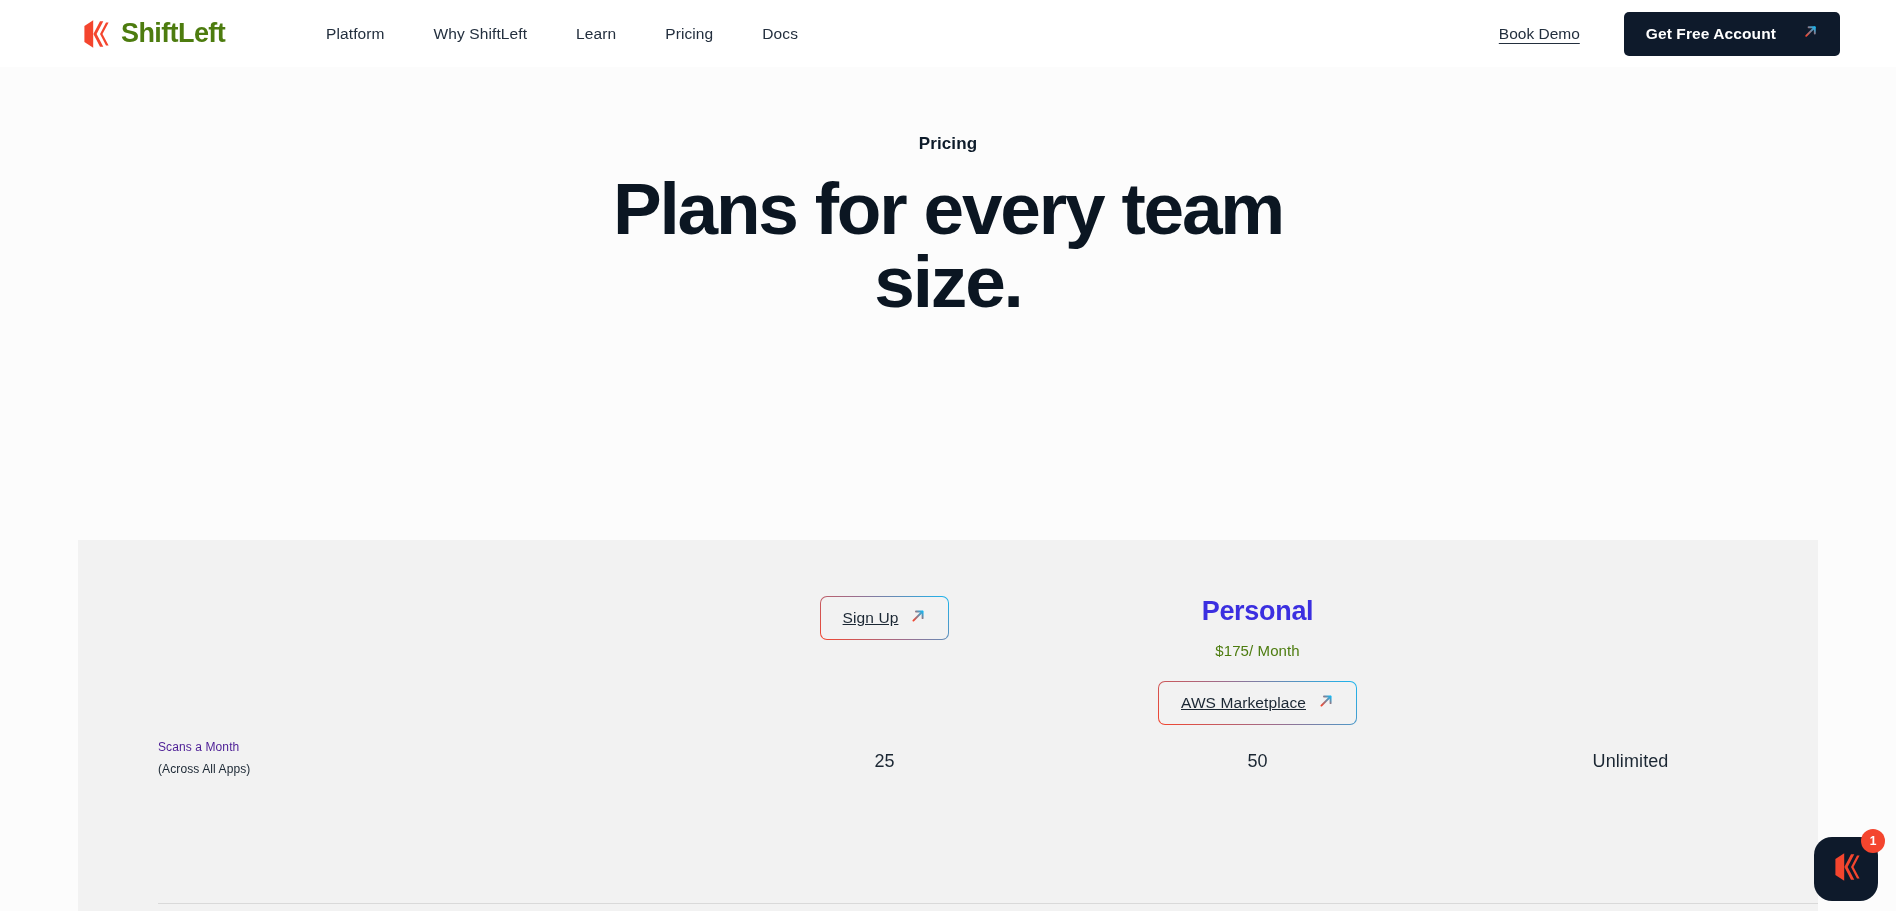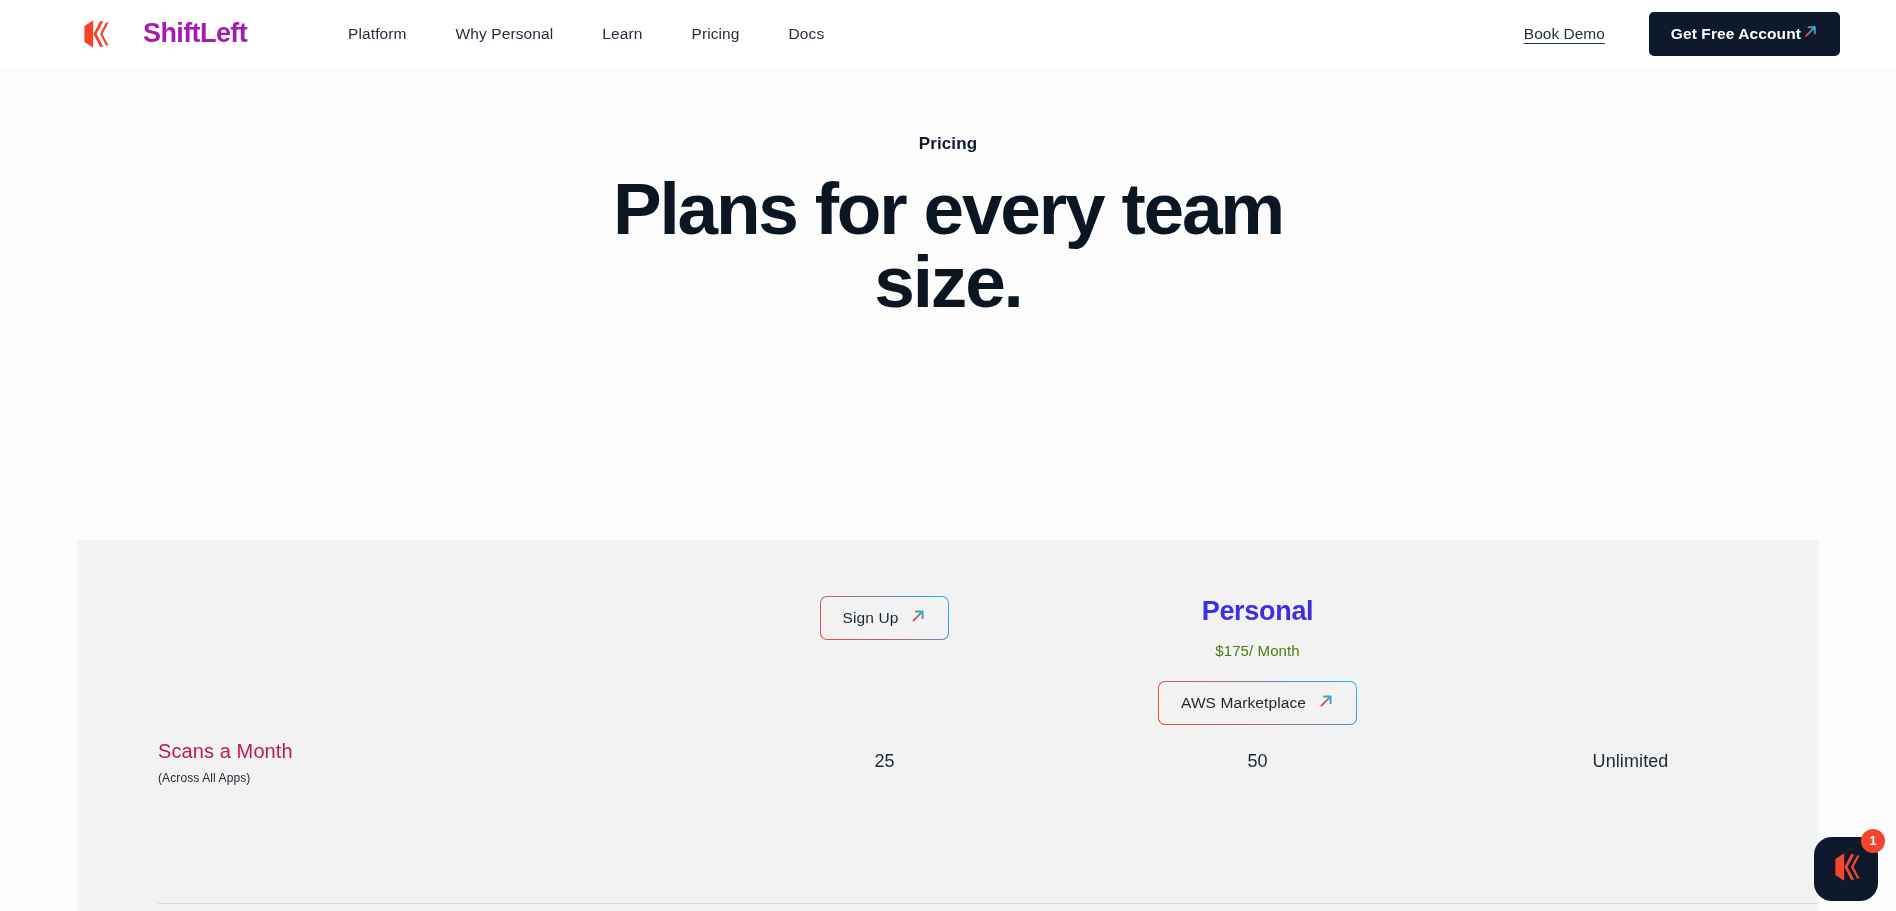--- a/index.html
+++ b/index.html
@@ -34,23 +34,22 @@
     align-items: center;
     gap: 9px;
     margin-left: 78px;
     cursor: pointer;
   }
   .logo-mark { width: 34px; height: 34px; display: block; }
   .logo-text {
     font-size: 27px;
     font-weight: 700;
     letter-spacing: -0.6px;
-    color: #a21caf;
+    color: #4d7c0f;
     line-height: 1;
-    margin-left: 22px;
   }
   .nav {
     display: flex;
     align-items: center;
     gap: 40px;
     margin-left: 92px;
   }
   .nav-item {
     font-size: 15.5px;
     color: #232F3E;
@@ -80,21 +79,21 @@
     border: none;
     border-radius: 5px;
     height: 44px;
     padding: 0 22px;
     font-family: inherit;
     font-size: 15.5px;
     font-weight: 700;
     letter-spacing: 0.1px;
     display: flex;
     align-items: center;
-    gap: 2px;
+    gap: 27px;
     cursor: pointer;
     white-space: nowrap;
   }
 
   
   .page-bg {
     position: absolute;
     top: 67px; left: 0;
     width: 1896px;
     height: 844px;
@@ -179,39 +178,40 @@
     background:
       linear-gradient(#F2F2F2, #F2F2F2) padding-box,
       linear-gradient(40deg, #F4452E 0%, #9C6E8E 48%, #19B6F0 100%) border-box;
     border: 1.6px solid transparent;
     font-family: inherit;
     font-size: 15.5px;
     color: #1B2733;
     cursor: pointer;
     white-space: nowrap;
     letter-spacing: 0.1px;
+    text-decoration: underline;
   }
 
   
   .feature-row {
     position: absolute;
     top: 200px; left: 0;
     width: 1740px;
     display: flex;
     align-items: flex-start;
   }
   .feature-label {
     width: 620px;
     flex: none;
     padding-left: 80px;
     text-align: left;
   }
   .feature-title {
-    font-size: 20px;
-    color: #be185d;
+    font-size: 12px;
+    color: #4c1d95;
     letter-spacing: 0.1px;
   }
   .feature-sub {
     margin-top: 8px;
     font-size: 12px;
     color: #1B2733;
     letter-spacing: 0.1px;
   }
   .feature-val {
     width: 373px;
@@ -278,21 +278,21 @@
           <path d="M15.0 3.2 L15.2 3.2 L8.2 17.0 L15.2 30.8 L15.0 30.8 L15.0 3.2 Z" fill="#F4452E"></path>
           <path d="M22.0 4.3 L25.3 4.3 L18.6 17.0 L25.3 29.7 L22.0 29.7 L15.4 17.0 Z" fill="#F4452E"></path>
           <path d="M28.0 5.6 L30.6 5.6 L24.5 17.0 L30.6 28.4 L28.0 28.4 L22.0 17.0 Z" fill="#F4452E"></path>
         </svg>
       </span>
       <span class="logo-text">ShiftLeft</span>
     </div>
 
     <nav class="nav">
       <span class="nav-item">Platform</span>
-      <span class="nav-item">Why Personal</span>
+      <span class="nav-item">Why ShiftLeft</span>
       <span class="nav-item">Learn</span>
       <span class="nav-item">Pricing</span>
       <span class="nav-item">Docs</span>
     </nav>
 
     <div class="header-right">
       <span class="book-demo">Book Demo</span>
       <button class="cta-dark">
         <span>Get Free Account</span>
         <span>

